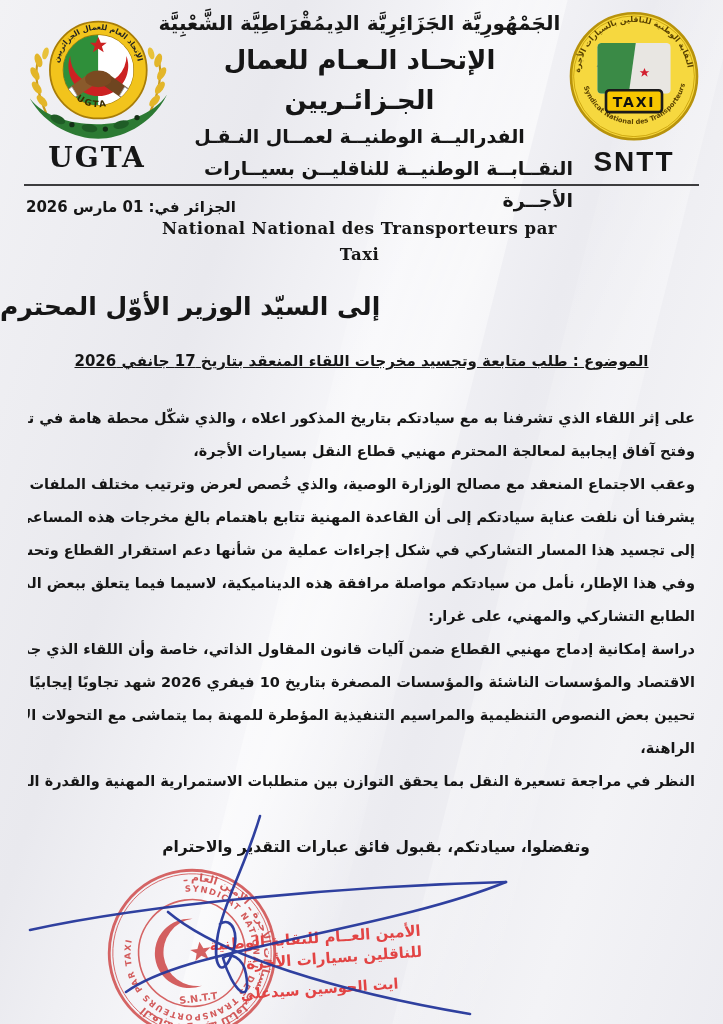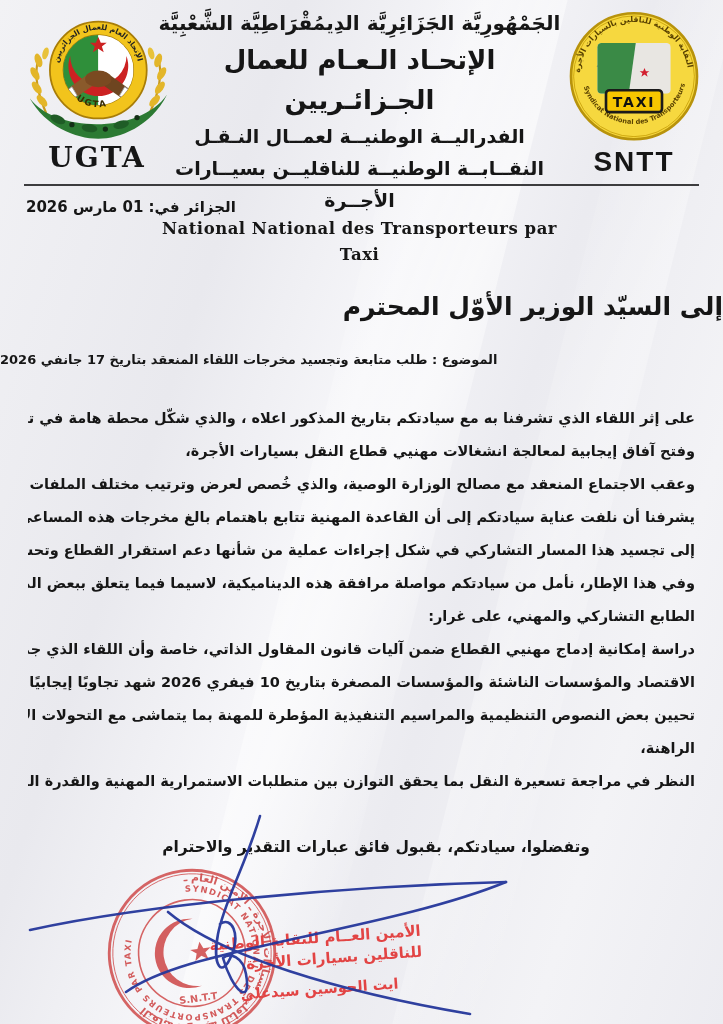--- a/index.html
+++ b/index.html
@@ -9,37 +9,37 @@
     font-family:"DejaVu Sans",sans-serif;color:#161616;
   }
   .sheen{position:absolute;top:0;bottom:0;width:140px;background:linear-gradient(100deg,rgba(255,255,255,0) 0%,rgba(255,255,255,.55) 50%,rgba(255,255,255,0) 100%);transform:skewX(-14deg);pointer-events:none;}
   .sheen.s1{left:300px;} .sheen.s2{left:520px;width:90px;opacity:.6;}
 
   
   .head-center{position:absolute;left:146px;right:150px;top:6px;text-align:center;font-weight:bold;}
   .republic{font-size:20px;line-height:34px;}
   .union{font-size:26px;line-height:40px;}
   .federation{font-size:19px;line-height:32px;}
-  .syndicate{font-size:19px;line-height:32px;}
+  .syndicate{font-size:19px;line-height:32px;text-align:right;}
   .french{font-size:16.5px;line-height:26px;font-family:"DejaVu Serif",serif;font-weight:bold;letter-spacing:.5px;}
   .logo-ugta{position:absolute;left:12px;top:12px;width:170px;height:132px;}
   .ugta-label{position:absolute;left:12px;top:141px;width:170px;text-align:center;
     font-family:"DejaVu Serif",serif;font-weight:bold;font-size:28px;letter-spacing:2px;}
   .logo-sntt{position:absolute;right:14px;top:8px;width:150px;height:140px;}
   .sntt-label{position:absolute;right:14px;top:146px;width:150px;text-align:center;
     font-family:Liberation Sans, sans-serif;font-weight:bold;font-size:28px;letter-spacing:2px;}
   .divider{position:absolute;left:24px;right:24px;top:184px;height:2px;background:#3c3c3e;}
 
   
   .meta-right{position:absolute;right:28px;top:193px;direction:rtl;text-align:right;font-weight:bold;font-size:18px;line-height:27px;}
   .meta-left{position:absolute;left:26px;top:198px;direction:rtl;font-weight:bold;font-size:15px;text-align:center;}
 
   
-  .recipient{position:absolute;left:0;right:0;top:292px;margin:0;text-align:right;direction:rtl;font-size:25px;font-weight:bold;}
-  .subject{position:absolute;left:0;right:0;top:352px;text-align:left;direction:rtl;font-size:13px;font-weight:bold;}
+  .recipient{position:absolute;left:0;right:0;top:292px;margin:0;text-align:left;direction:rtl;font-size:25px;font-weight:bold;}
+  .subject{position:absolute;left:0;right:0;top:352px;text-align:center;direction:rtl;font-size:15px;font-weight:bold;text-decoration:underline;}
 
   
   .body-text{position:absolute;left:28px;right:28px;top:402px;direction:rtl;overflow:hidden;}
   .bl{white-space:nowrap;font-size:14.5px;font-weight:bold;line-height:33px;text-align:right;}
   .closing{position:absolute;right:133px;top:838px;direction:rtl;font-size:15.5px;font-weight:bold;}
 
   
   .stamp-wrap{position:absolute;left:103px;top:864px;width:178px;height:178px;transform:rotate(-8deg);z-index:2;}
   .sig-text{position:absolute;right:300px;top:928px;direction:rtl;text-align:right;color:#e24444;font-weight:bold;font-size:15px;line-height:21px;transform:rotate(-4deg);z-index:3;}
   .sig-name{margin-top:9px;padding-right:26px;font-size:14.5px;}
@@ -156,21 +156,21 @@
 
   <div class="divider"></div>
 
   <div class="meta-left">الجزائر في: 01 مارس 2026</div>
 
   <h1 class="recipient">إلى السيّد الوزير الأوّل المحترم</h1>
   <div class="subject">الموضوع : طلب متابعة وتجسيد مخرجات اللقاء المنعقد بتاريخ 17 جانفي 2026</div>
 
   <div class="body-text">
     <div class="bl">على إثر اللقاء الذي تشرفنا به مع سيادتكم بتاريخ المذكور اعلاه ، والذي شكّل محطة هامة في تعزيز جسور الثقة</div>
-    <div class="bl">وفتح آفاق إيجابية لمعالجة انشغالات مهنيي قطاع النقل بسيارات الأجرة،</div>
+    <div class="bl">وفتح آفاق إيجابية لمعالجة المحترم مهنيي قطاع النقل بسيارات الأجرة،</div>
     <div class="bl">وعقب الاجتماع المنعقد مع مصالح الوزارة الوصية، والذي خُصص لعرض وترتيب مختلف الملفات المرتبطة بالمهنة،</div>
     <div class="bl">يشرفنا أن نلفت عناية سيادتكم إلى أن القاعدة المهنية تتابع باهتمام بالغ مخرجات هذه المساعي، وتتطلع بكل أمل</div>
     <div class="bl">إلى تجسيد هذا المسار التشاركي في شكل إجراءات عملية من شأنها دعم استقرار القطاع وتحسين ظروف ممارسته،</div>
     <div class="bl">وفي هذا الإطار، نأمل من سيادتكم مواصلة مرافقة هذه الديناميكية، لاسيما فيما يتعلق ببعض المسائل ذات</div>
     <div class="bl">الطابع التشاركي والمهني، على غرار:</div>
     <div class="bl">دراسة إمكانية إدماج مهنيي القطاع ضمن آليات قانون المقاول الذاتي، خاصة وأن اللقاء الذي جمعنا بالسيد وزير</div>
     <div class="bl">الاقتصاد والمؤسسات الناشئة والمؤسسات المصغرة بتاريخ 10 فيفري 2026 شهد تجاوبًا إيجابيًا مع هذا الطرح،</div>
     <div class="bl">تحيين بعض النصوص التنظيمية والمراسيم التنفيذية المؤطرة للمهنة بما يتماشى مع التحولات الاقتصادية والمهنية</div>
     <div class="bl">الراهنة،</div>
     <div class="bl">النظر في مراجعة تسعيرة النقل بما يحقق التوازن بين متطلبات الاستمرارية المهنية والقدرة الشرائية للمواطن.</div>

